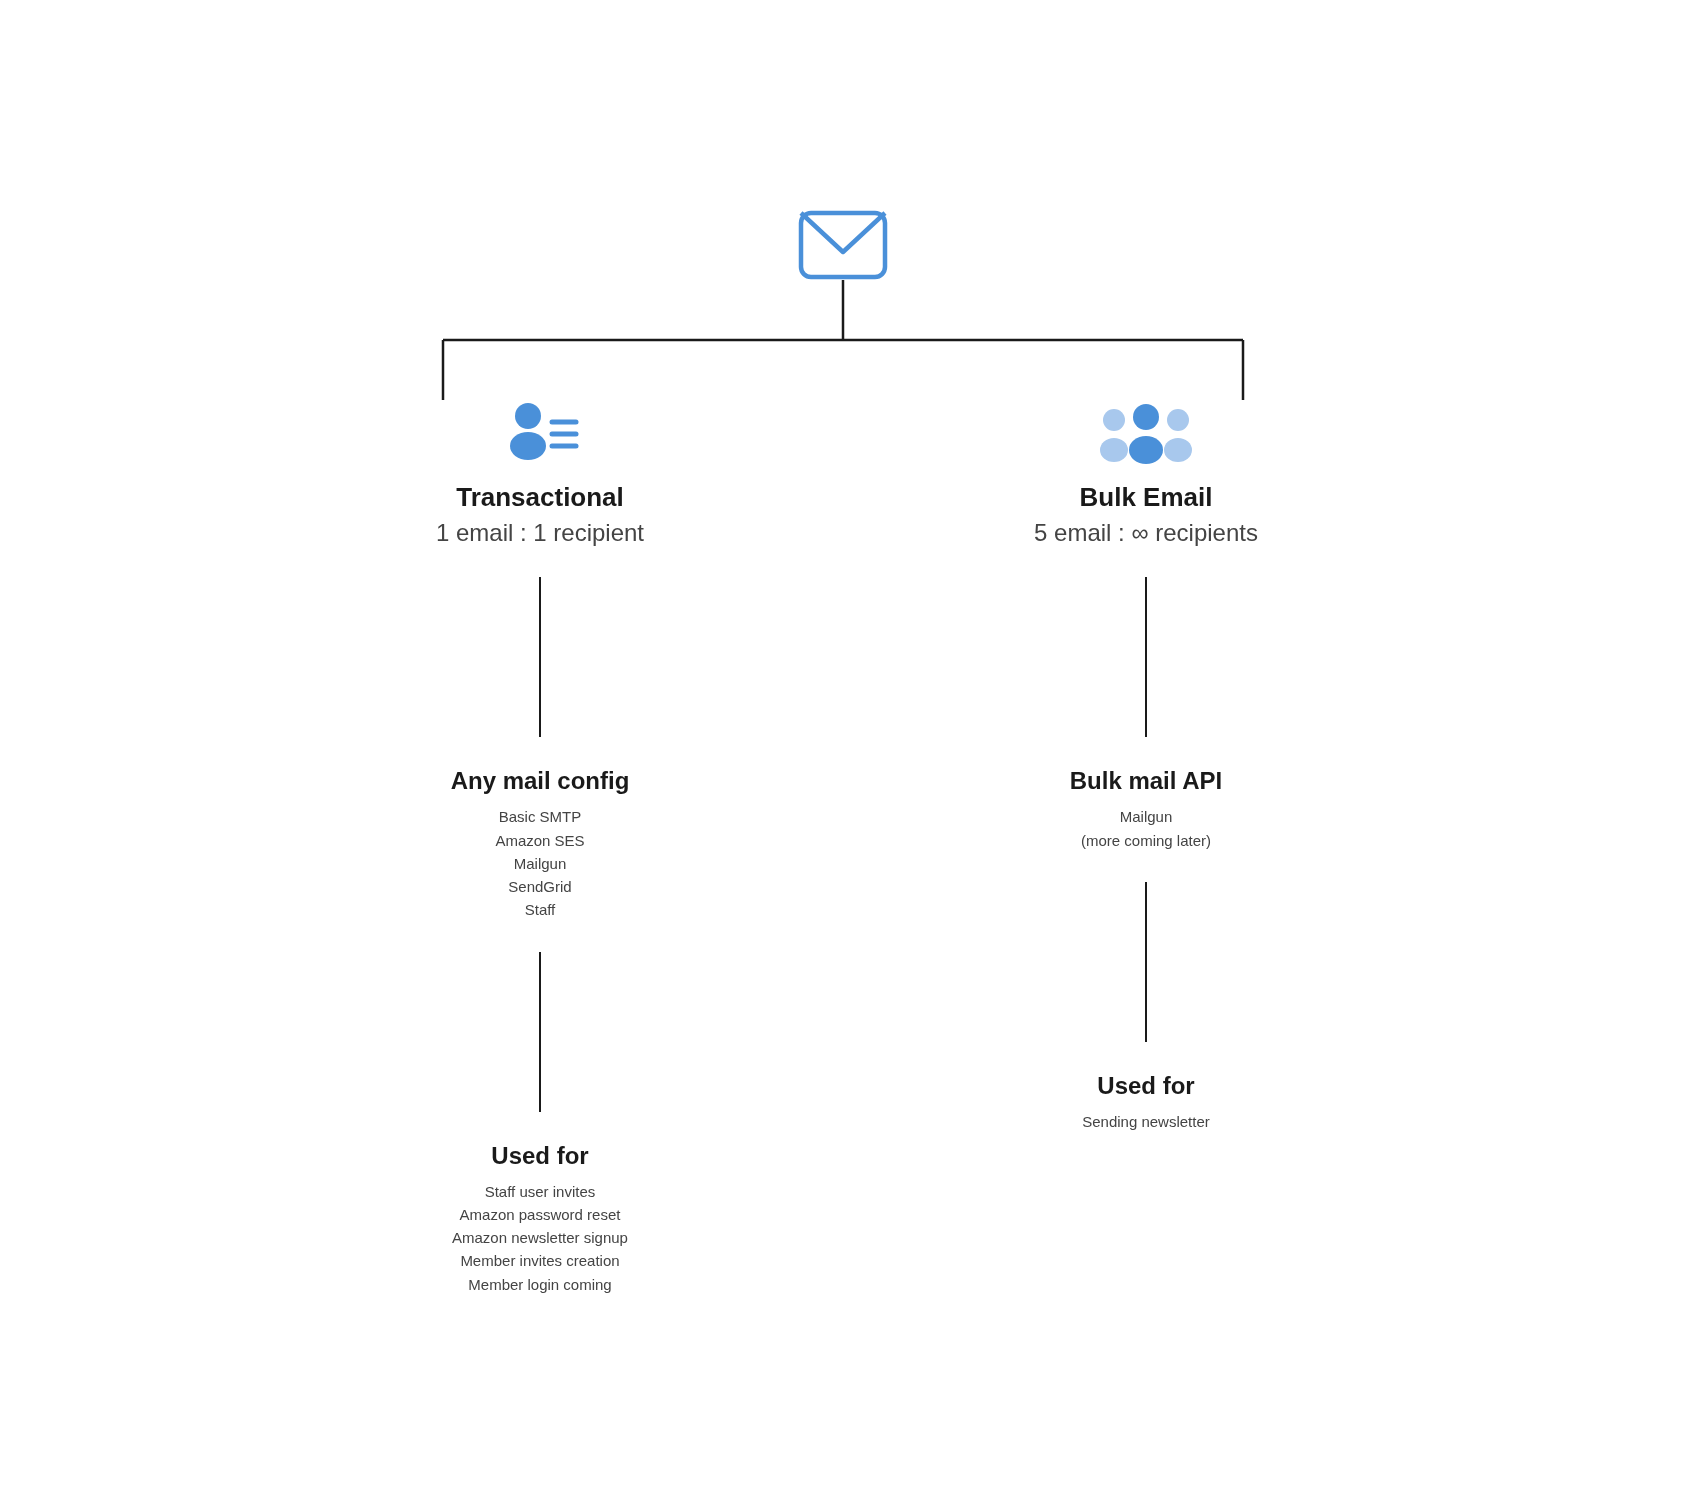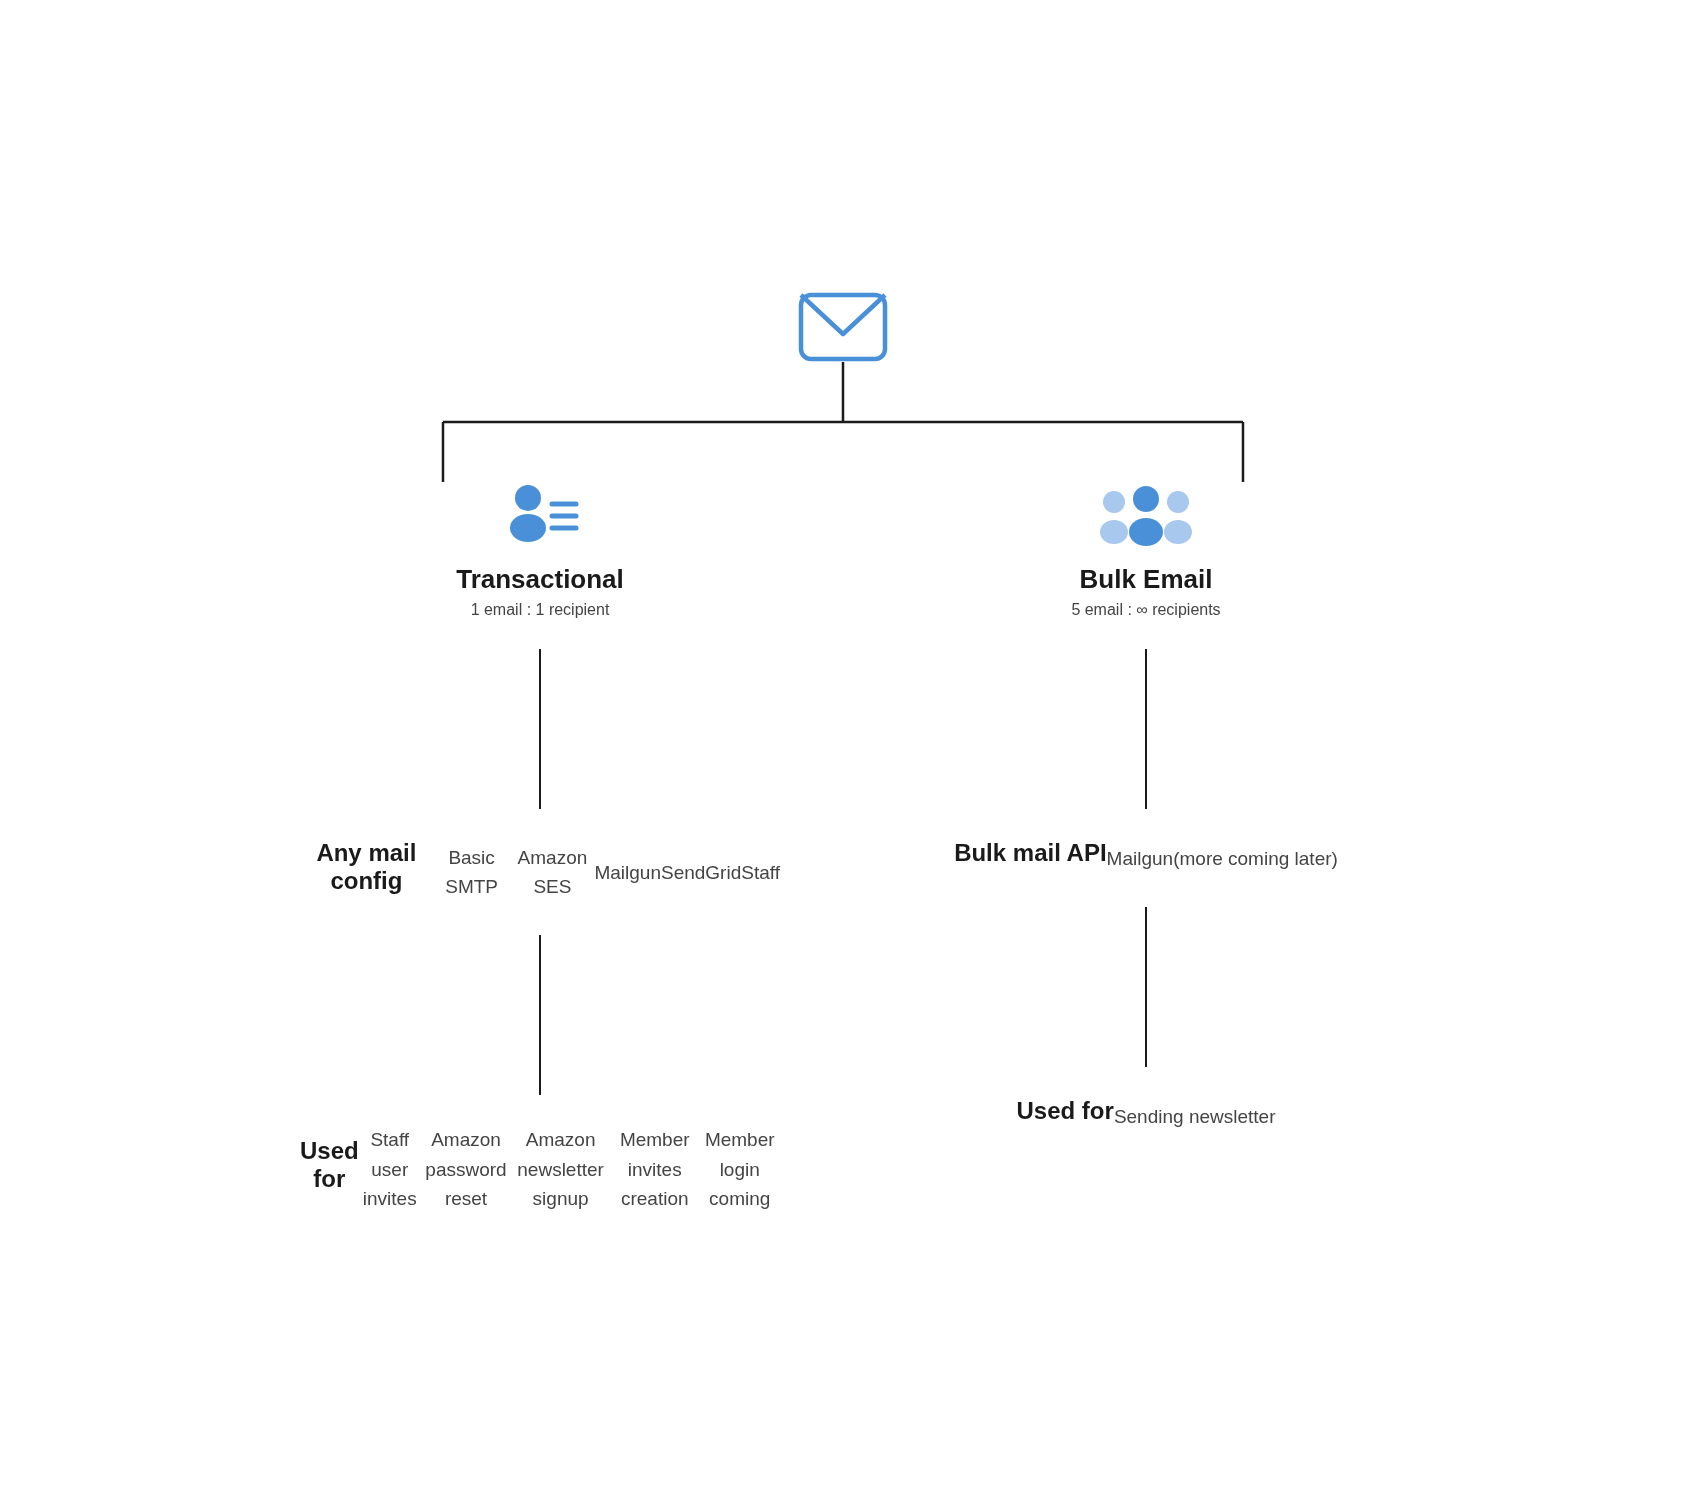--- a/index.html
+++ b/index.html
@@ -73,43 +73,43 @@
 
     .category-title {
       font-size: 26px;
       font-weight: 700;
       color: #1a1a1a;
       text-align: center;
       margin-bottom: 6px;
     }
 
     .category-subtitle {
-      font-size: 16px;
+      font-size: 24px;
       color: #444444;
       text-align: center;
       margin-bottom: 0;
     }
 
     
     .section {
       display: flex;
-      flex-direction: row;
+      flex-direction: column;
       align-items: center;
     }
 
     .section-title {
       font-size: 24px;
       font-weight: 700;
       color: #1a1a1a;
       text-align: center;
       margin-bottom: 10px;
     }
 
     .section-item {
-      font-size: 19px;
+      font-size: 15px;
       color: #444444;
       text-align: center;
       line-height: 1.55;
     }
   </style>
 </head>
 <body>
 
 <div class="diagram">
 

